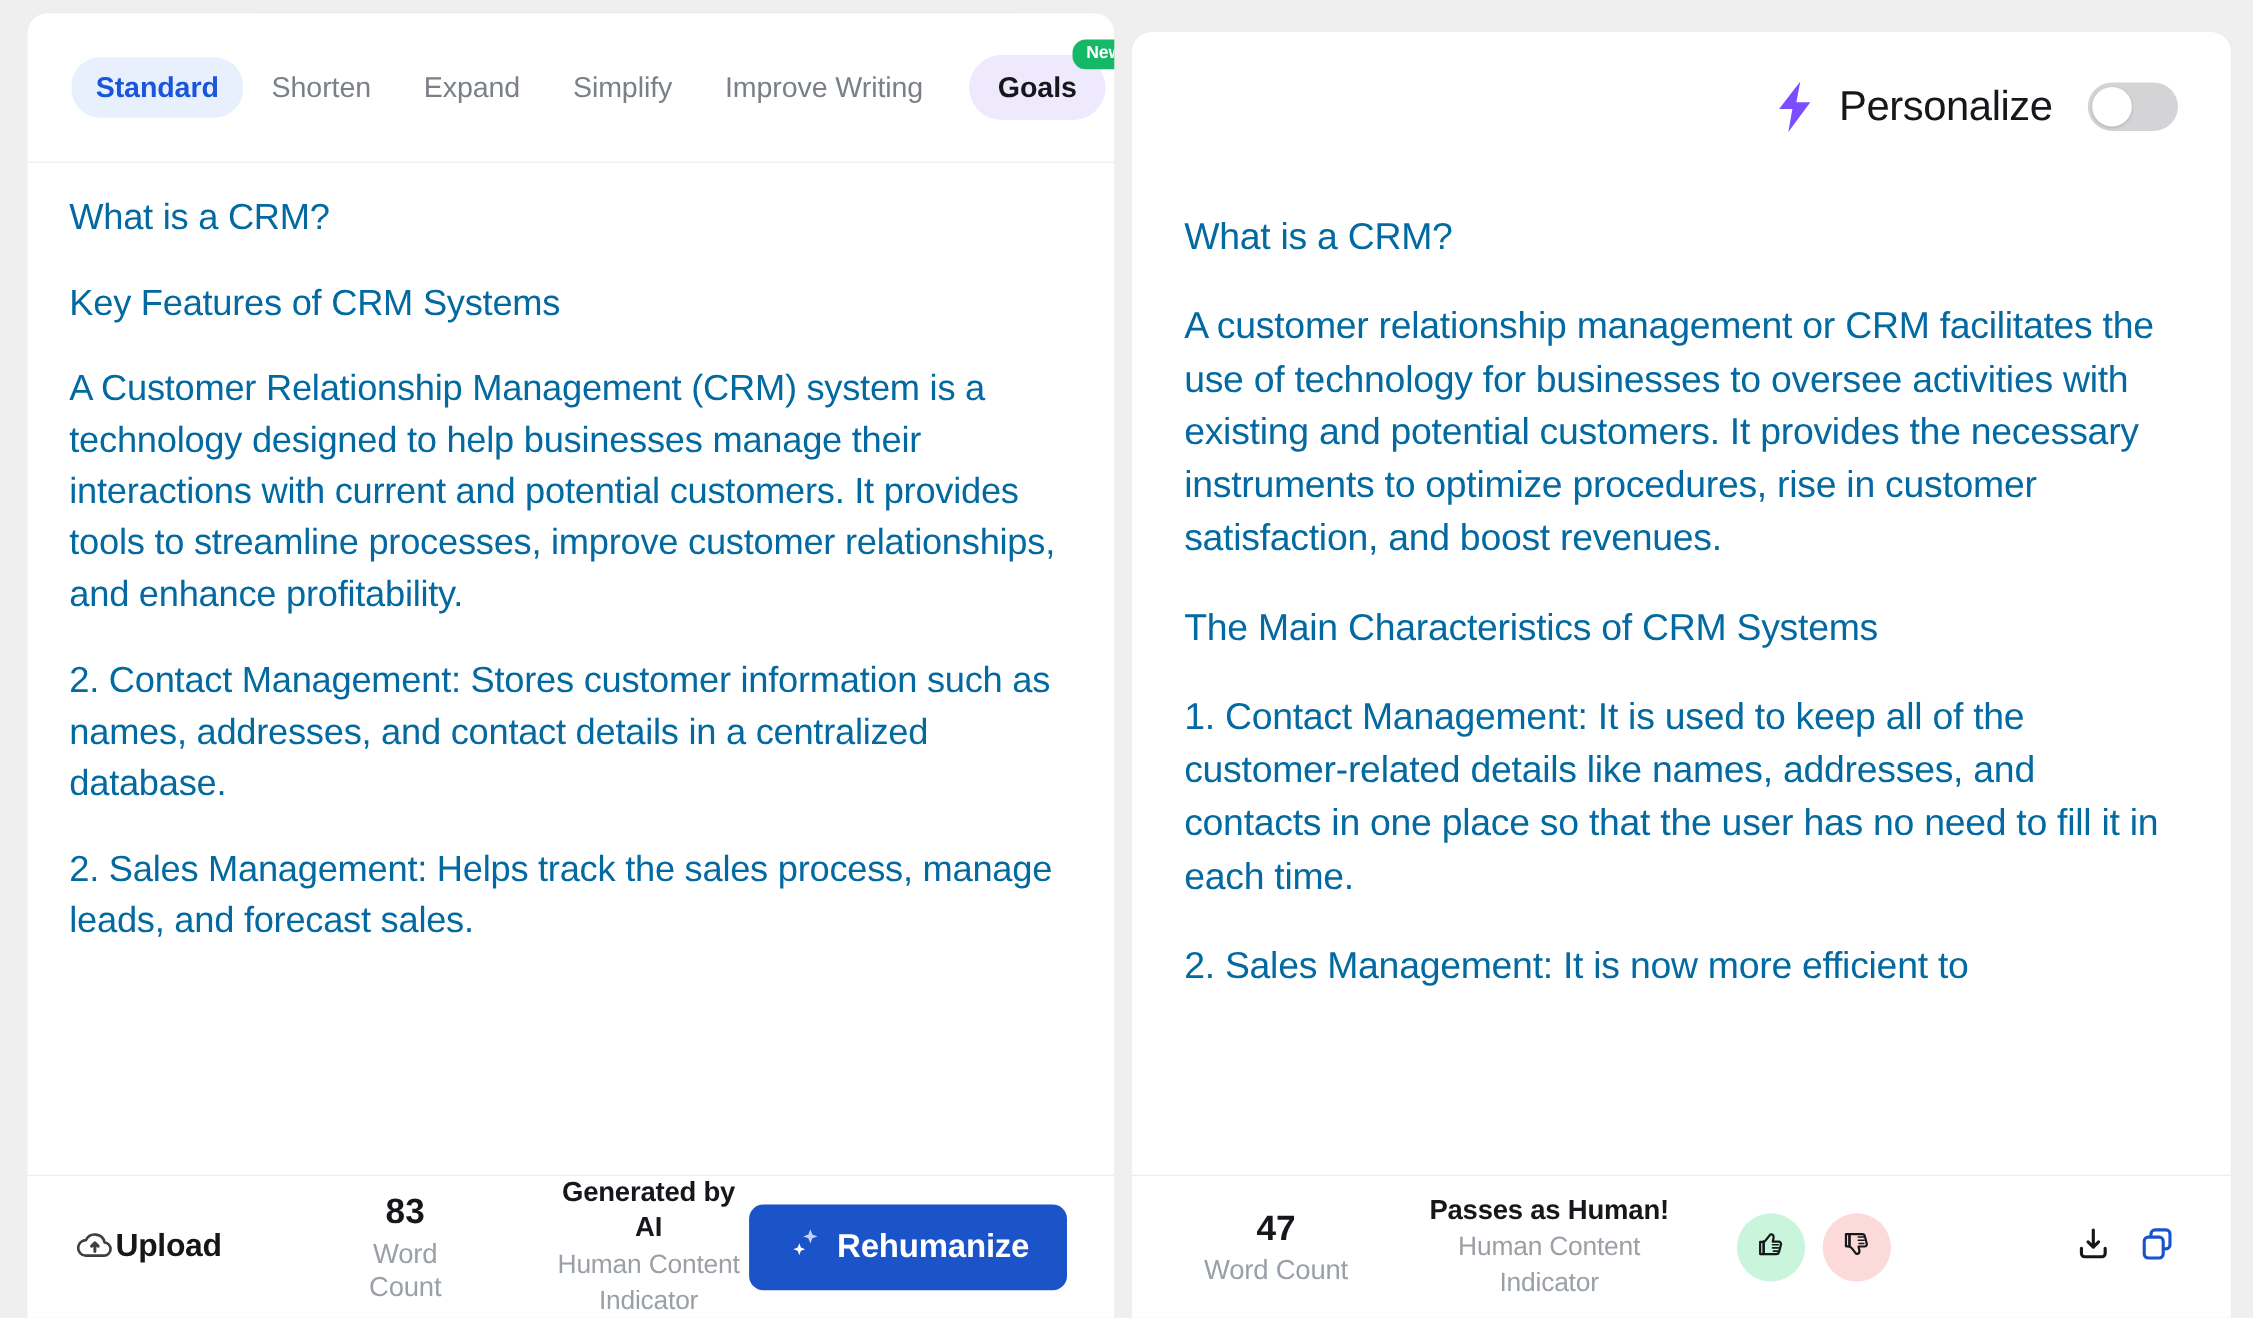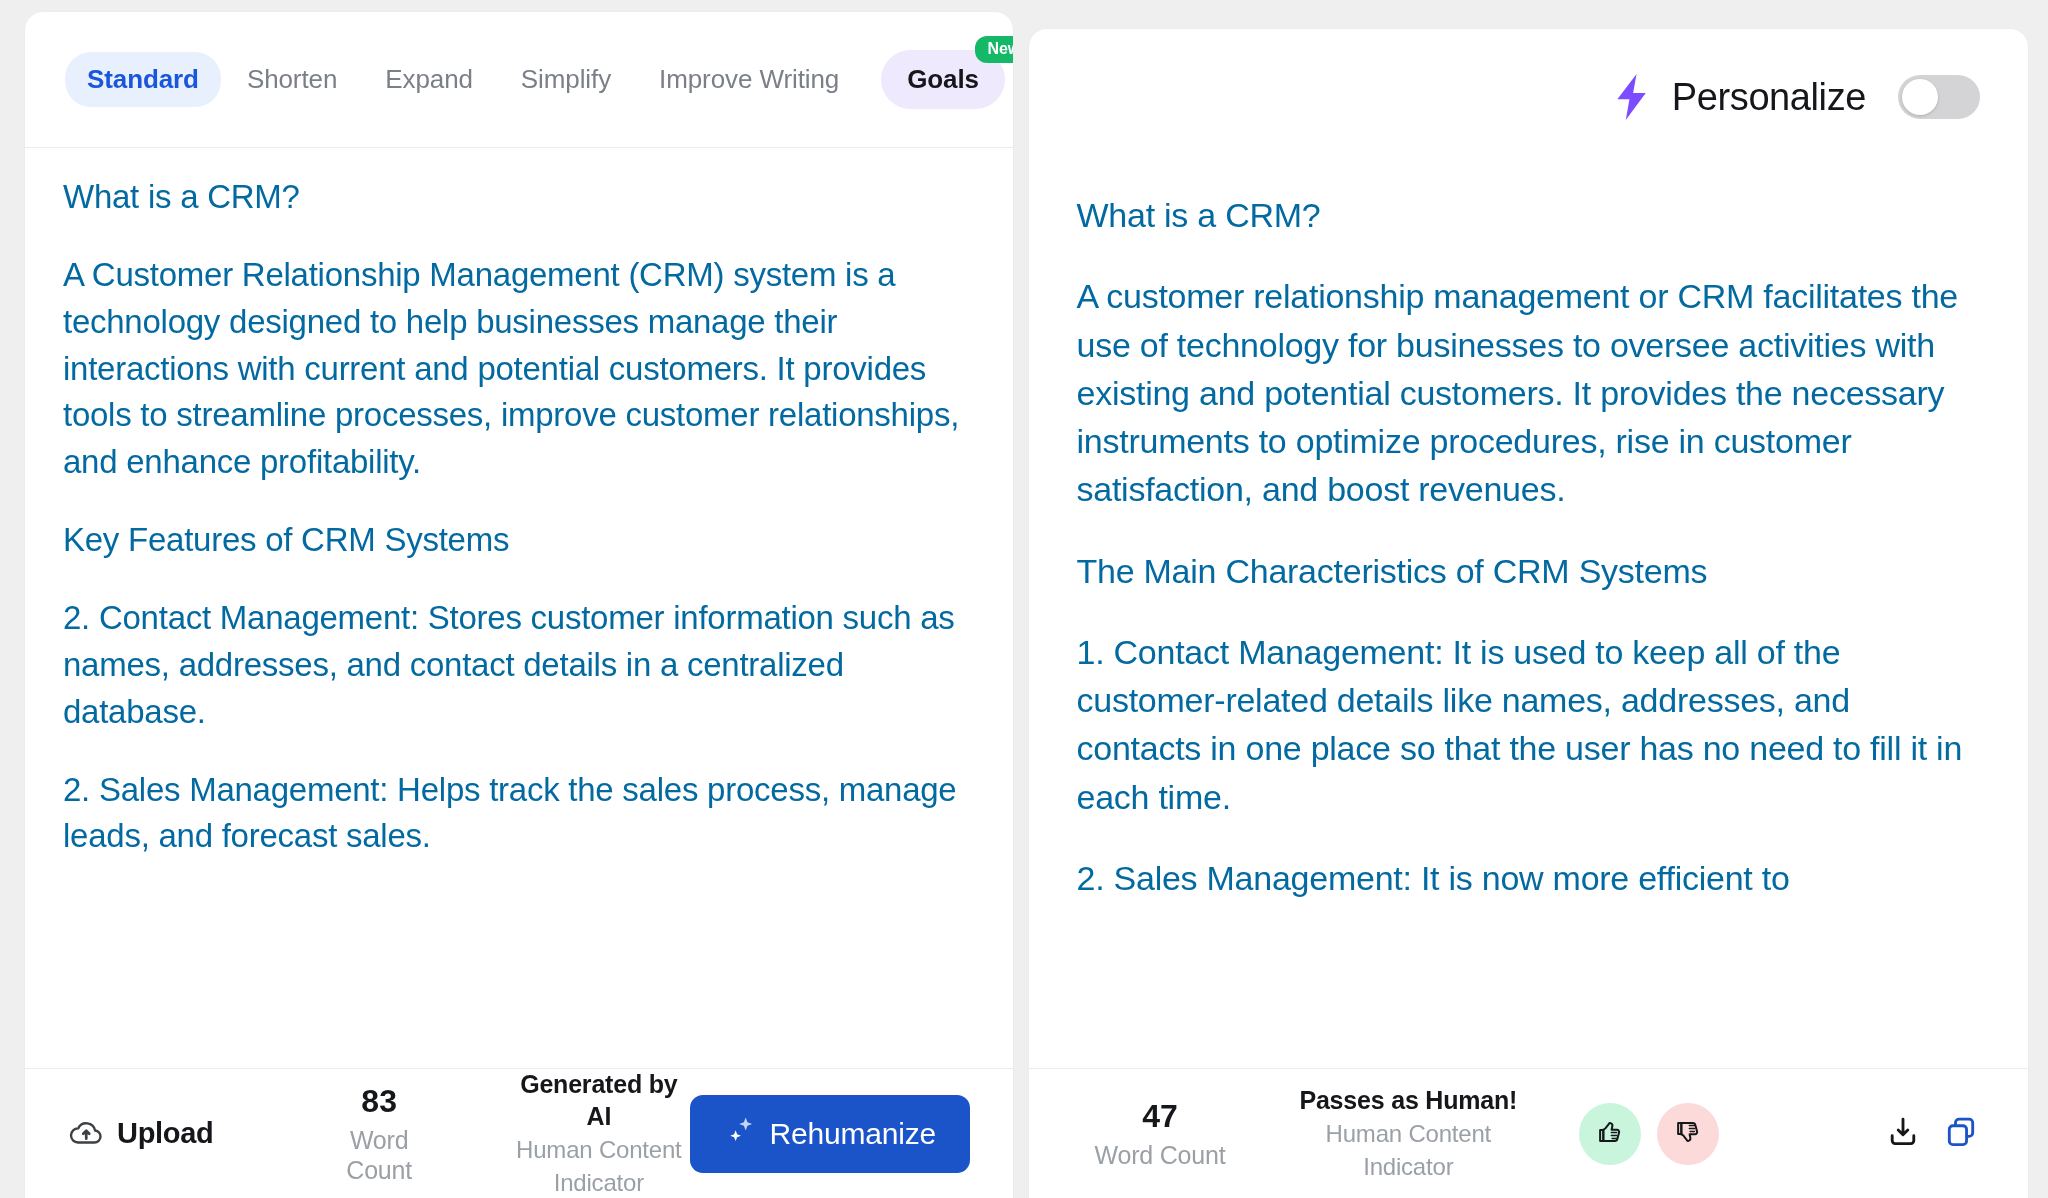--- a/index.html
+++ b/index.html
@@ -141,21 +141,21 @@
     height: 130px;
     border-top: 1px solid #ececec;
     display: flex;
     align-items: center;
     background: #ffffff;
   }
 
   .upload-btn {
     display: flex;
     align-items: center;
-    gap: 12px;
+    gap: 0;
     margin-left: 44px;
     cursor: pointer;
   }
   .upload-label {
     font-size: 29px;
     font-weight: 700;
     color: #15171a;
     letter-spacing: -0.3px;
   }
 
@@ -197,21 +197,21 @@
   }
 
   .rehumanize-btn {
     display: flex;
     align-items: center;
     justify-content: center;
     gap: 12px;
     background: #1b53c9;
     color: #ffffff;
     font-size: 30px;
-    font-weight: 400;
+    font-weight: 700;
     border: none;
     border-radius: 13px;
     padding: 0 34px;
     height: 78px;
     cursor: pointer;
     letter-spacing: -0.2px;
     font-family: "Liberation Sans", sans-serif;
   }
 
   .circle-btn {
@@ -251,22 +251,22 @@
 
       <div class="tab tab-goals">
         <span>Goals</span>
         <span class="badge-new">New</span>
       </div>
     </div>
 
     <div class="doc">
       <div class="doc-inner-left">
         <p>What is a CRM?</p>
+        <p>Key Features of CRM Systems</p>
         <p>A Customer Relationship Management (CRM) system is a technology designed to help businesses manage their interactions with current and potential customers. It provides tools to streamline processes, improve customer relationships, and enhance profitability.</p>
-        <p>Key Features of CRM Systems</p>
         <p>2. Contact Management: Stores customer information such as names, addresses, and contact details in a centralized database.</p>
         <p>2. Sales Management: Helps track the sales process, manage leads, and forecast sales.</p>
       </div>
     </div>
 
     <div class="bottombar">
 
       <div class="upload-btn">
         <span>
           <svg width="36" height="28" viewBox="0 0 24 18" fill="none">

